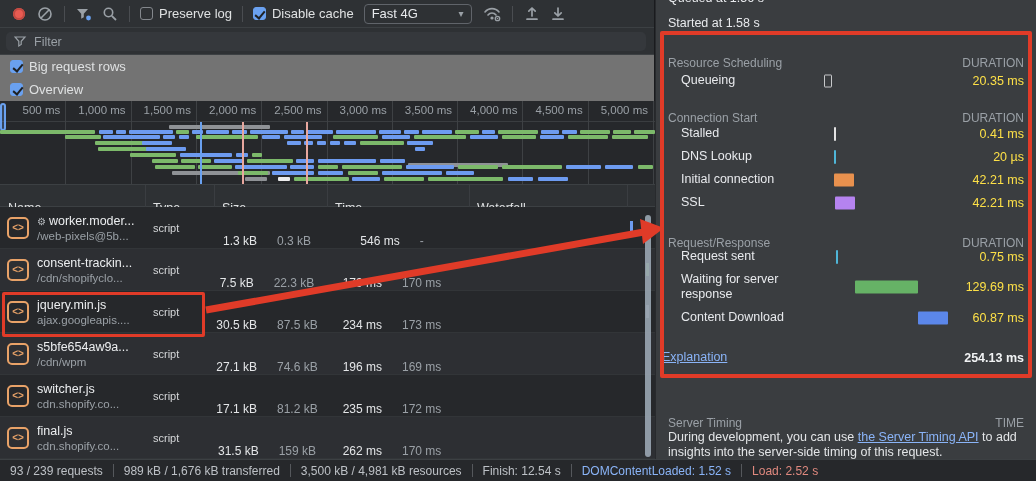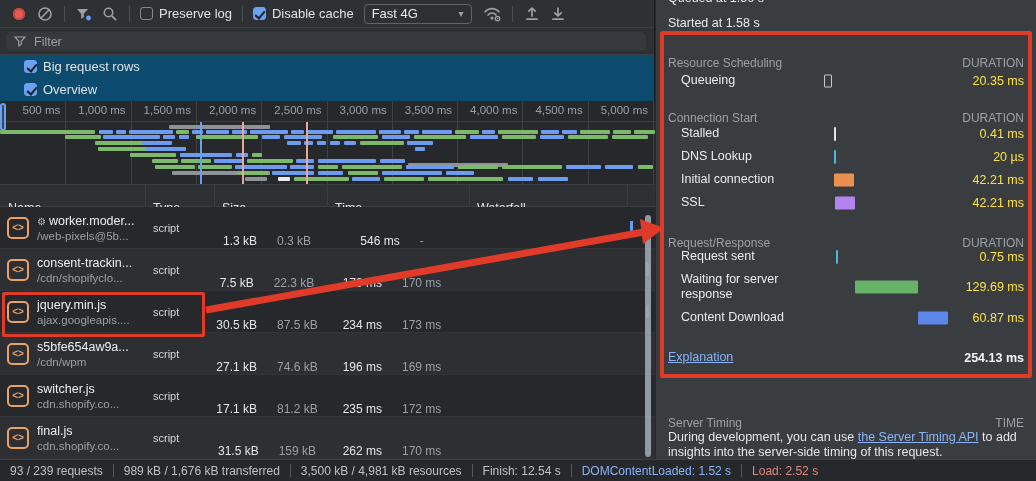--- a/index.html
+++ b/index.html
@@ -1,40 +1,40 @@
 <!DOCTYPE html>
 <html><head>
 <meta charset="utf-8">
 <style>
   html,body{margin:0;padding:0;background:#202124;}
   *{box-sizing:border-box;}
   #app{position:relative;width:1036px;height:481px;overflow:hidden;
        font-family:"Liberation Sans", sans-serif;color:#dfe1e2;background:#282a2d;
        -webkit-font-smoothing:antialiased;}
   
-  #net-panel{position:absolute;left:0;top:0;width:655px;height:459px;background:#0c4a6e;border-right:1px solid #1a1b1e;}
+  #net-panel{position:absolute;left:0;top:0;width:655px;height:459px;background:#737373;border-right:1px solid #1a1b1e;}
   
   .toolbar{position:absolute;left:0;top:0;width:100%;height:28px;background:#2e3134;display:flex;align-items:center;border-bottom:1px solid #3c4043;}
   .tb-sep{width:1px;height:16px;background:#4a4d51;margin:0 6px;}
   .tb-btn{display:flex;align-items:center;justify-content:center;width:26px;height:24px;cursor:pointer;}
   .rec-dot{width:12px;height:12px;border-radius:50%;background:#e85b52;box-shadow:inset 0 0 0 2px #c24a42;}
   svg.ic{display:block;}
   .cb-row{display:flex;align-items:center;gap:6px;}
   .cb{width:13px;height:13px;border-radius:3px;border:1.5px solid #84888d;position:relative;flex:0 0 auto;}
   .cb.checked{background:#6aa1f0;border-color:#6aa1f0;}
   .cb.checked:after{content:"";position:absolute;left:3.5px;top:0.5px;width:4px;height:8px;border:solid #1f2123;border-width:0 2px 2px 0;transform:rotate(40deg);}
   .cb-label{font-size:13px;color:#dfe1e2;white-space:nowrap;}
   .throttle{display:flex;align-items:center;justify-content:space-between;width:108px;height:20px;border:1px solid #60646a;border-radius:4px;padding:0 7px;margin:0 8px 0 10px;font-size:13px;color:#e8eaed;cursor:pointer;}
   .caret{font-size:10px;color:#9aa0a6;}
   
   .filter-row{position:absolute;left:0;top:28px;width:100%;height:27px;background:#2e3134;border-bottom:1px solid #3c4043;}
   .filter-input{position:absolute;left:6px;right:8px;top:4px;height:19px;background:#35383c;border-radius:5px;display:flex;align-items:center;padding:0 8px;gap:7px;}
   .filter-ph{font-size:12.5px;color:#9aa0a6;}
   
-  .opt-row{position:absolute;left:0;width:100%;height:23px;display:flex;align-items:center;padding-left:24px;}
+  .opt-row{position:absolute;left:0;width:100%;height:23px;display:flex;align-items:center;padding-left:10px;}
   
   #overview{position:absolute;left:0;top:101px;width:655px;height:84px;background:#26282b;border-bottom:1px solid #3c4043;overflow:hidden;}
   .ov-grid{position:absolute;top:0;bottom:0;width:1px;background:#3e4144;}
   .ov-tick{position:absolute;top:3px;font-size:11.5px;color:#9aa0a6;transform:translateX(-100%);padding-right:5px;white-space:nowrap;}
   .ov-rule{position:absolute;left:0;top:20px;width:100%;height:1px;background:#3a3d40;}
   .ov-bar{position:absolute;height:4px;border-radius:1px;}
   .ov-line{position:absolute;top:21px;bottom:0;width:2px;}
   .ov-handle{position:absolute;left:0;top:2px;width:6px;height:28px;border:2px solid #6aa1f0;border-radius:3px;background:rgba(106,161,240,.25);}
   
   #grid-header{position:absolute;left:0;top:185px;width:655px;height:22px;background:#2e3134;border-bottom:1px solid #3c4043;font-size:12.5px;color:#dfe1e2;}
@@ -472,21 +472,21 @@
           <div class="tp-val">129.69 ms</div>
         </div>
         <div class="tp-row" style="top: 306px; height: 23px;">
           <div class="tp-label">Content Download</div>
           <div class="tp-bar" style="left: 262px; width: 30px; background: rgb(91, 135, 234);"></div>
           <div class="tp-val">60.87 ms</div>
         </div>
       </div>
 
     <div class="tp-expl-row" style="top:346px">
-      <span class="tp-link" style="position:absolute;left:12px;top:4px">Explanation</span>
+      <span class="tp-link" style="position:absolute;left:6px;top:4px">Explanation</span>
       <span class="tp-total">254.13 ms</span>
     </div>
 
     <div class="tp-sec-hdr" style="top:407px">
       <span>Server Timing</span>
       <span>TIME</span>
     </div>
     <div class="tp-para" style="top:430px">
       <span>During development, you can use </span><span class="tp-link">the Server Timing API</span><span> to add insights into the server-side timing of this request.</span>
     </div>

